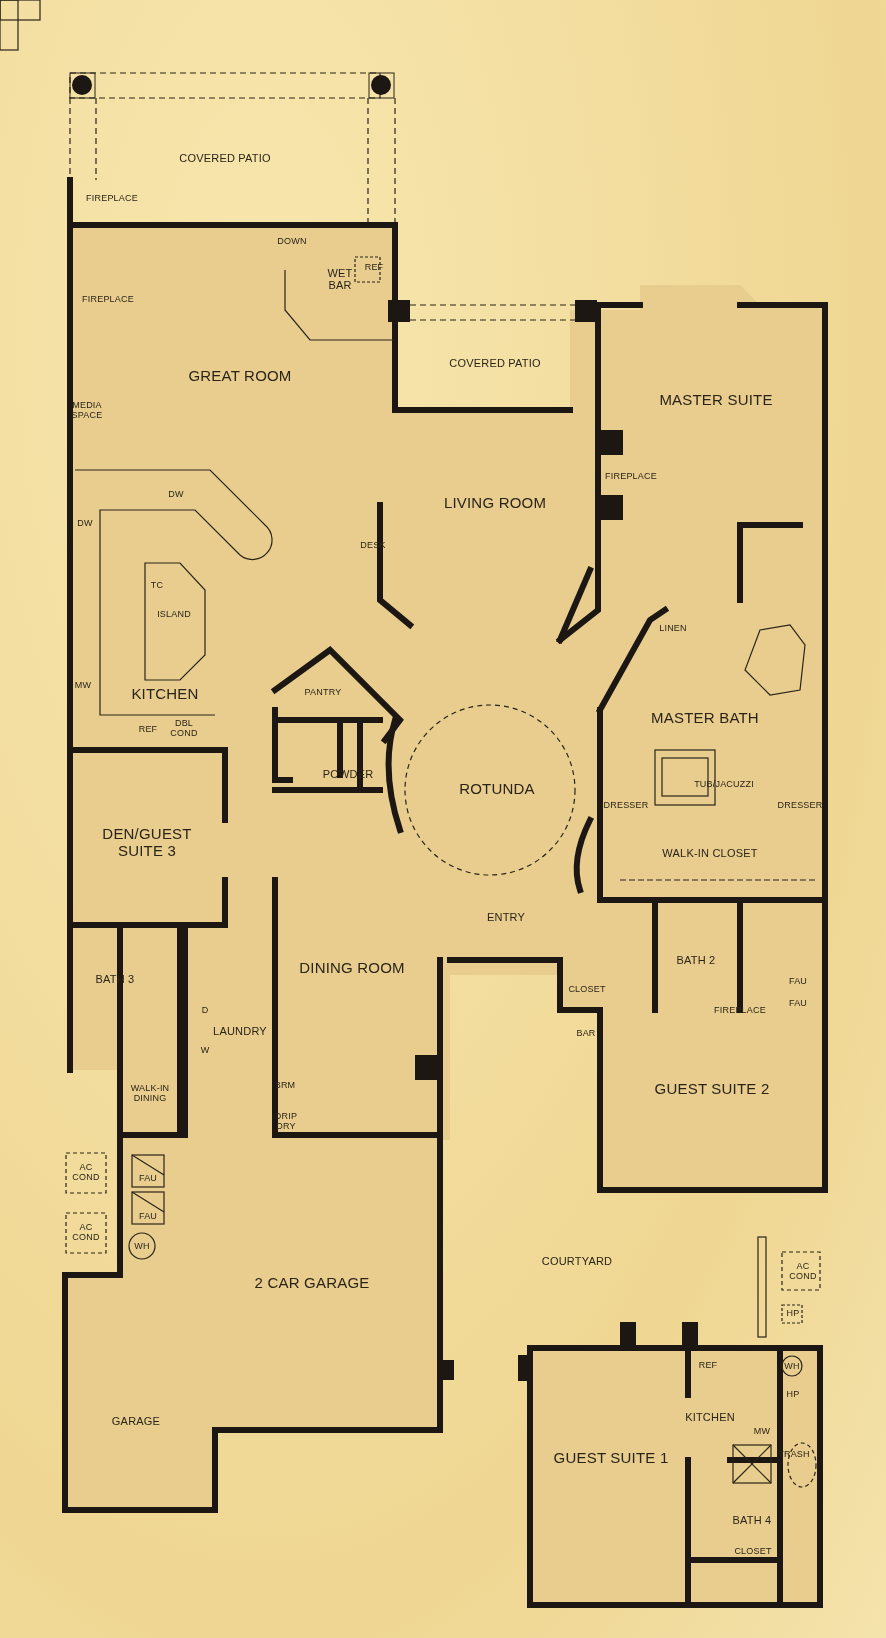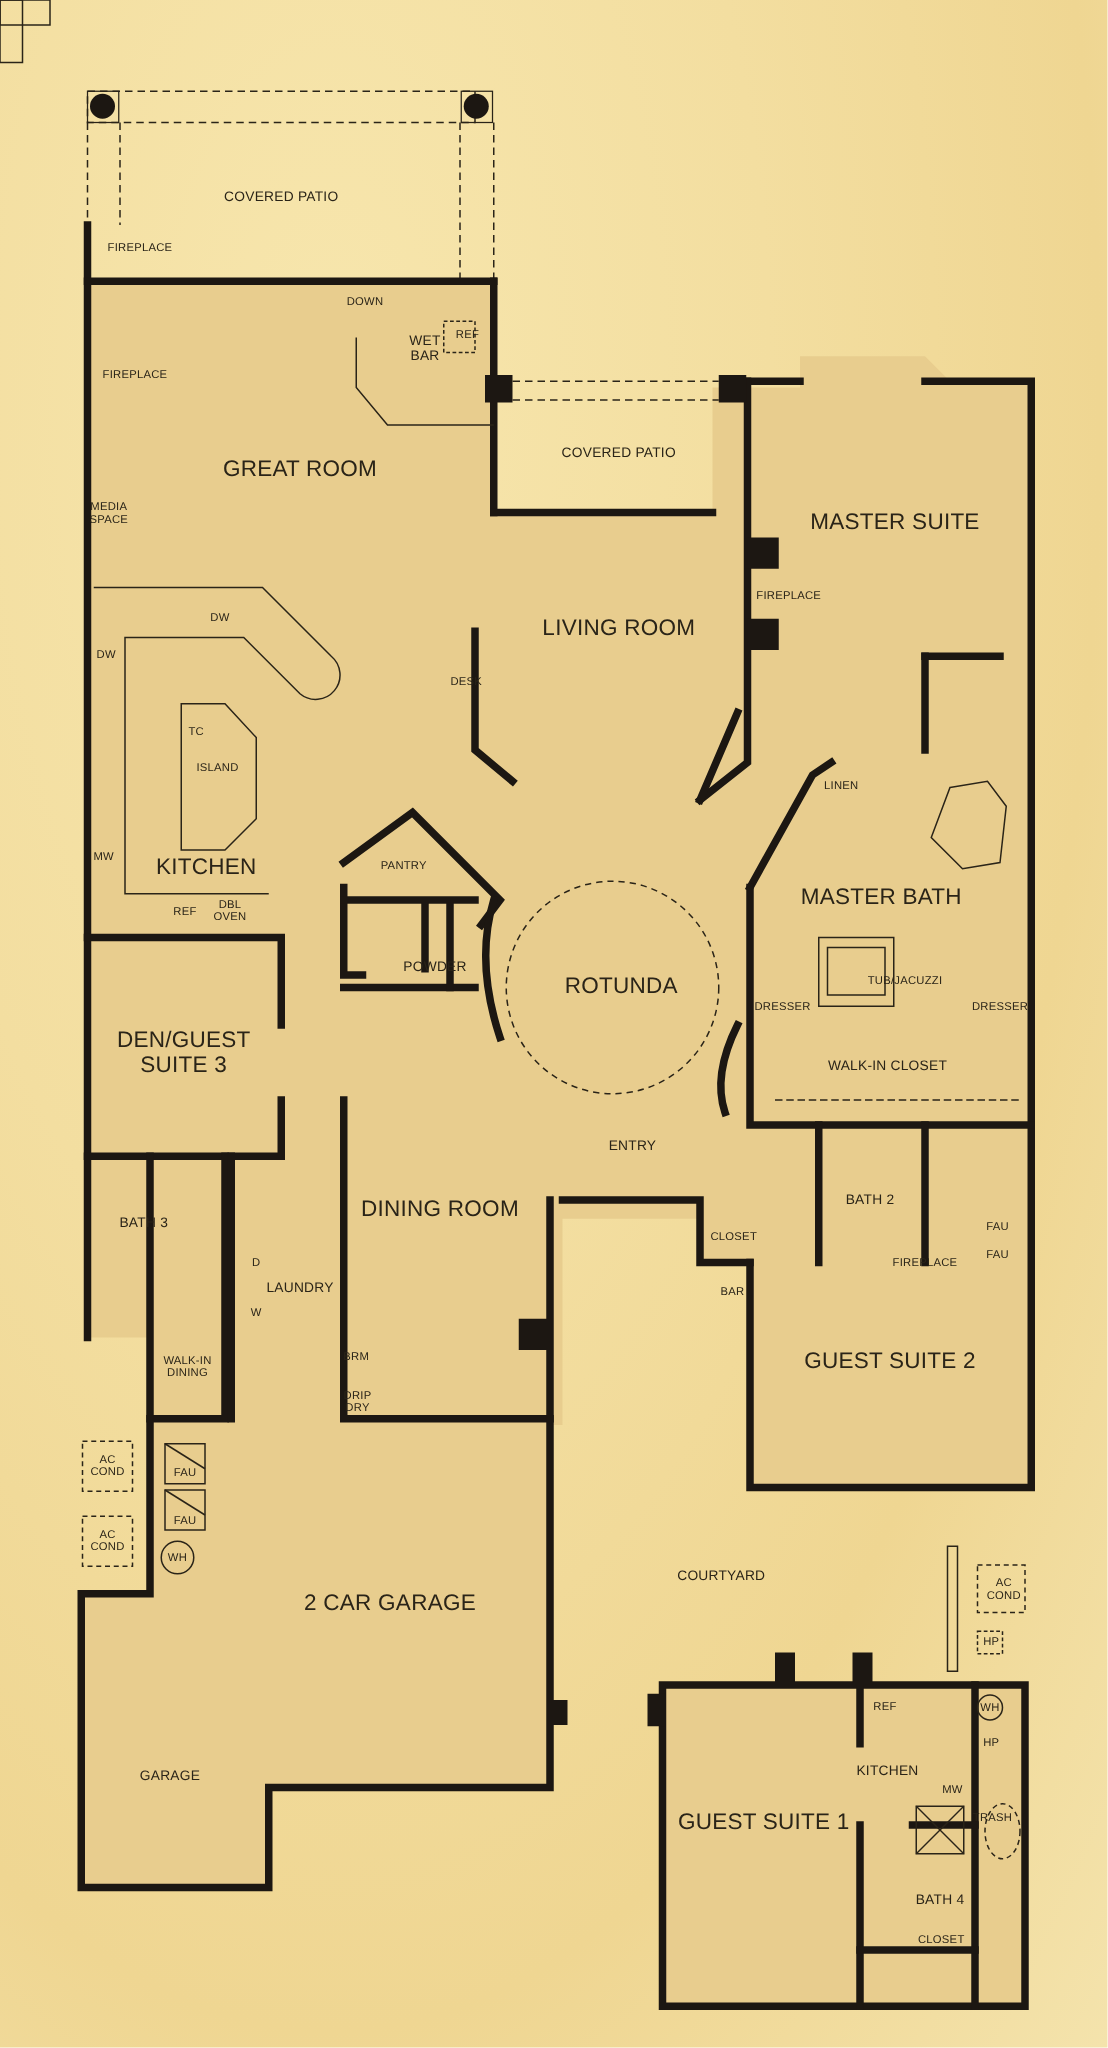--- a/index.html
+++ b/index.html
@@ -7,21 +7,21 @@
     width:886px; height:1638px; position:relative; overflow:hidden;
     background: radial-gradient(ellipse at 30% 20%, #f7e6ad 0%, #f3dea0 40%, #efd692 70%, #f4e3ac 100%);
     font-family: "Liberation Sans", sans-serif;
   }
   svg.plan { position:absolute; left:0; top:0; }
   .lbl {
     position:absolute; color:#2a2418; font-family:"Liberation Sans", sans-serif;
     text-align:center; white-space:pre-line; line-height:1.1; transform:translate(-50%,-50%);
     letter-spacing:0.2px;
   }
-  .lg { font-size:18px; }
+  .lg { font-size:15px; }
   .md { font-size:11px; }
   .sm { font-size:9px;text-align:center; }
 </style>
 </head>
 <body>
 
 <svg class="plan" width="886" height="1638" viewBox="0 0 886 1638">
 
   <g fill="#e8cd8e">
     <polygon points="70,225 395,225 395,410 570,410 570,310 640,310 640,285 740,285 760,305 825,305 825,1190 600,1190 600,1010 560,1010 560,975 450,975 450,1140 440,1140 440,1430 215,1430 215,1510 65,1510 65,1275 120,1275 120,1070 70,1070"></polygon>
@@ -143,33 +143,33 @@
 <div class="lbl sm" style="left:112px;top:199px">FIREPLACE</div>
 <div class="lbl sm" style="left:292px;top:242px">DOWN</div>
 <div class="lbl md" style="left:340px;top:279px">WET
 BAR</div>
 <div class="lbl sm" style="left:374px;top:268px">REF</div>
 <div class="lbl sm" style="left:108px;top:300px">FIREPLACE</div>
 <div class="lbl sm" style="left:87px;top:411px">MEDIA
 SPACE</div>
 <div class="lbl lg" style="left:240px;top:376px">GREAT ROOM</div>
 <div class="lbl md" style="left:495px;top:363px">COVERED PATIO</div>
-<div class="lbl lg" style="left:716px;top:418px">MASTER SUITE</div>
+<div class="lbl lg" style="left:716px;top:400px">MASTER SUITE</div>
 <div class="lbl sm" style="left:631px;top:477px">FIREPLACE</div>
 <div class="lbl lg" style="left:495px;top:503px">LIVING ROOM</div>
 <div class="lbl sm" style="left:373px;top:546px">DESK</div>
 <div class="lbl sm" style="left:176px;top:495px">DW</div>
 <div class="lbl sm" style="left:85px;top:524px">DW</div>
 <div class="lbl sm" style="left:157px;top:586px">TC</div>
 <div class="lbl sm" style="left:174px;top:615px">ISLAND</div>
 <div class="lbl sm" style="left:83px;top:686px">MW</div>
 <div class="lbl lg" style="left:165px;top:694px">KITCHEN</div>
 <div class="lbl sm" style="left:148px;top:730px">REF</div>
 <div class="lbl sm" style="left:184px;top:729px">DBL
-OVEN</div>
+COND</div>
 <div class="lbl sm" style="left:323px;top:693px">PANTRY</div>
 <div class="lbl md" style="left:348px;top:774px">POWDER</div>
 <div class="lbl sm" style="left:673px;top:629px">LINEN</div>
 <div class="lbl lg" style="left:705px;top:718px">MASTER BATH</div>
 <div class="lbl sm" style="left:724px;top:785px">TUB/JACUZZI</div>
 <div class="lbl sm" style="left:626px;top:806px">DRESSER</div>
 <div class="lbl sm" style="left:800px;top:806px">DRESSER</div>
 <div class="lbl md" style="left:710px;top:853px">WALK-IN CLOSET</div>
 <div class="lbl lg" style="left:497px;top:789px">ROTUNDA</div>
 <div class="lbl lg" style="left:147px;top:842px">DEN/GUEST

